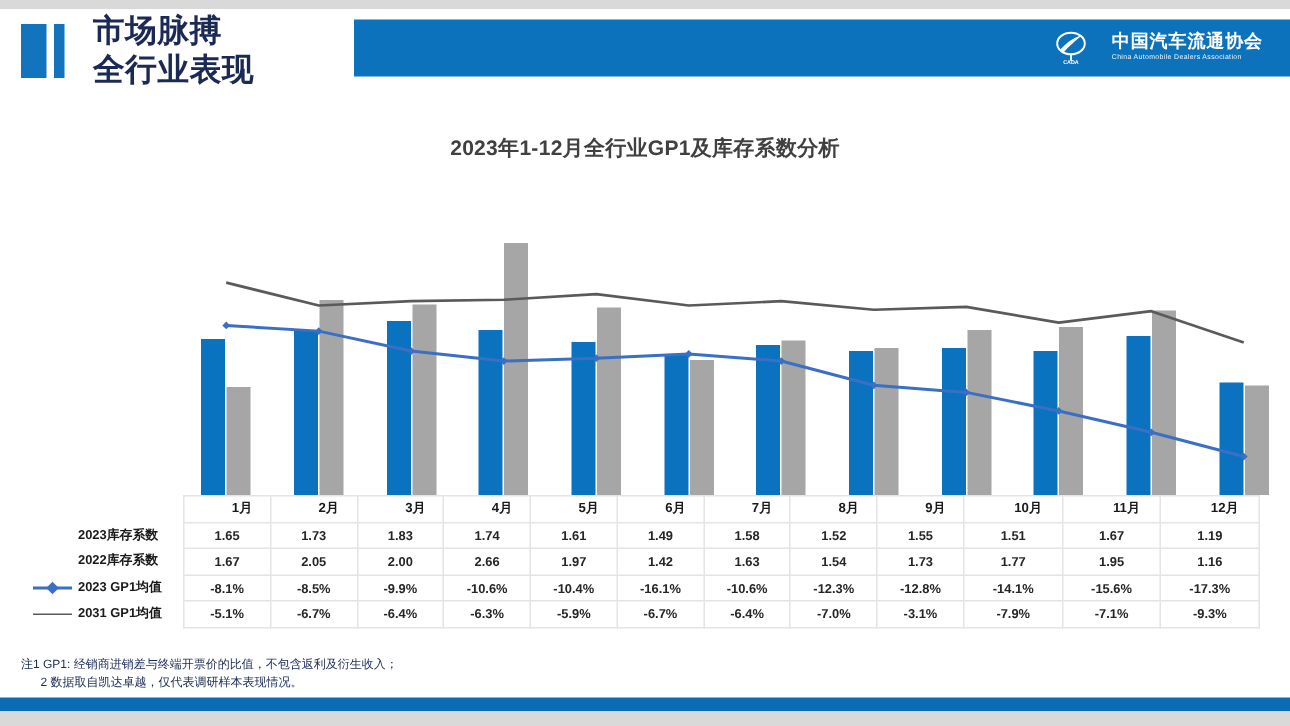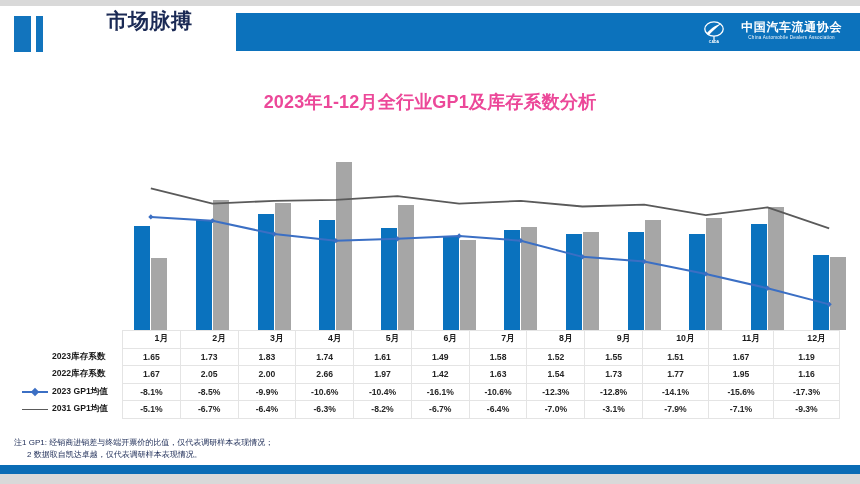--- a/index.html
+++ b/index.html
@@ -46,47 +46,46 @@
     width: 7px; height: 36px;
     background: #1274BD;
   }
   .hdr-title {
     position: absolute; left: 62px; top: 8px;
     width: 175px;
     color: #1B2A55;
     font-weight: bold;
     font-size: 21px;
     line-height: 26px;
-    text-align: center;
+    text-align: left;
     letter-spacing: 0.5px;
     white-space: nowrap;
   }
   .hdr-title div { white-space: nowrap; }
 
   
   .logo {
     position: absolute; right: 18px; top: 19px;
     display: flex; align-items: center; gap: 16px;
     color: #FFFFFF;
-    text-align: center;
   }
   .logo-mark { width: 22px; height: 24px; flex: none; }
   .logo-text { display: flex; flex-direction: column; line-height: 1; }
   .logo-cn { font-size: 12px; font-weight: bold; letter-spacing: 0.6px; }
   .logo-en {
     font-size: 4.6px; letter-spacing: 0.25px; margin-top: 2.5px;
     opacity: 0.95; white-space: nowrap;
   }
 
   
   .chart-title {
     position: absolute; left: 0; top: 90px; width: 860px;
     text-align: center;
-    color: #ec4899;
-    font-size: 18px;
+    color: #404040;
+    font-size: 14px;
     font-weight: bold;
     letter-spacing: 0.2px;
   }
 
   
   .plot {
     position: absolute;
     left: 120px; top: 140px;
     width: 740px; height: 190px;
   }
@@ -156,20 +155,21 @@
 
 <div class="slide">
 
   <div class="edge-top"></div>
 
   <div class="hdr-bar"></div>
   <div class="hdr-accent-wide"></div>
   <div class="hdr-accent-thin"></div>
   <div class="hdr-title">
     <div>市场脉搏</div>
+    <div>全行业表现</div>
   </div>
 
   <div class="logo">
     <svg class="logo-mark" viewBox="0 0 22 24">
       <ellipse cx="11" cy="10" rx="9.2" ry="7.2" fill="none" stroke="#FFFFFF" stroke-width="1.3"></ellipse>
       <path d="M3.5 14.5 C7 10.5 12 6 18.5 4.5 C14 8 9.5 12 5.5 16.5 Z" fill="#FFFFFF"></path>
       <path d="M11 17.2 L11 21.5" stroke="#FFFFFF" stroke-width="1.2"></path>
       <text x="11" y="23.6" font-size="3.6" fill="#FFFFFF" text-anchor="middle" font-family="Liberation Sans, sans-serif" font-weight="bold">CADA</text>
     </svg>
     <span class="logo-text">
@@ -313,32 +313,32 @@
               <span class="key">
                 <span class="key-line gray"></span>
               </span>
               <span class="rl-text">2031 GP1均值</span>
             </div>
           </td>
           <td>-5.1%</td>
           <td>-6.7%</td>
           <td>-6.4%</td>
           <td>-6.3%</td>
-          <td>-8.2%</td>
+          <td>-5.9%</td>
           <td>-6.7%</td>
           <td>-6.4%</td>
           <td>-7.0%</td>
           <td>-3.1%</td>
           <td>-7.9%</td>
           <td>-7.1%</td>
           <td>-9.3%</td>
         </tr>
       </tbody>
   </table>
 
   <div class="note">
-    <div class="ln1">注1 GP1: 经销商进销差与终端开票价的比值，仅代表调研样本表现情况；</div>
+    <div class="ln1">注1 GP1: 经销商进销差与终端开票价的比值，不包含返利及衍生收入；</div>
     <div class="ln2">2 数据取自凯达卓越，仅代表调研样本表现情况。</div>
   </div>
 
   <div class="edge-bottom-blue"></div>
   <div class="edge-bottom-gray"></div>
 </div>
 
 </body></html>

